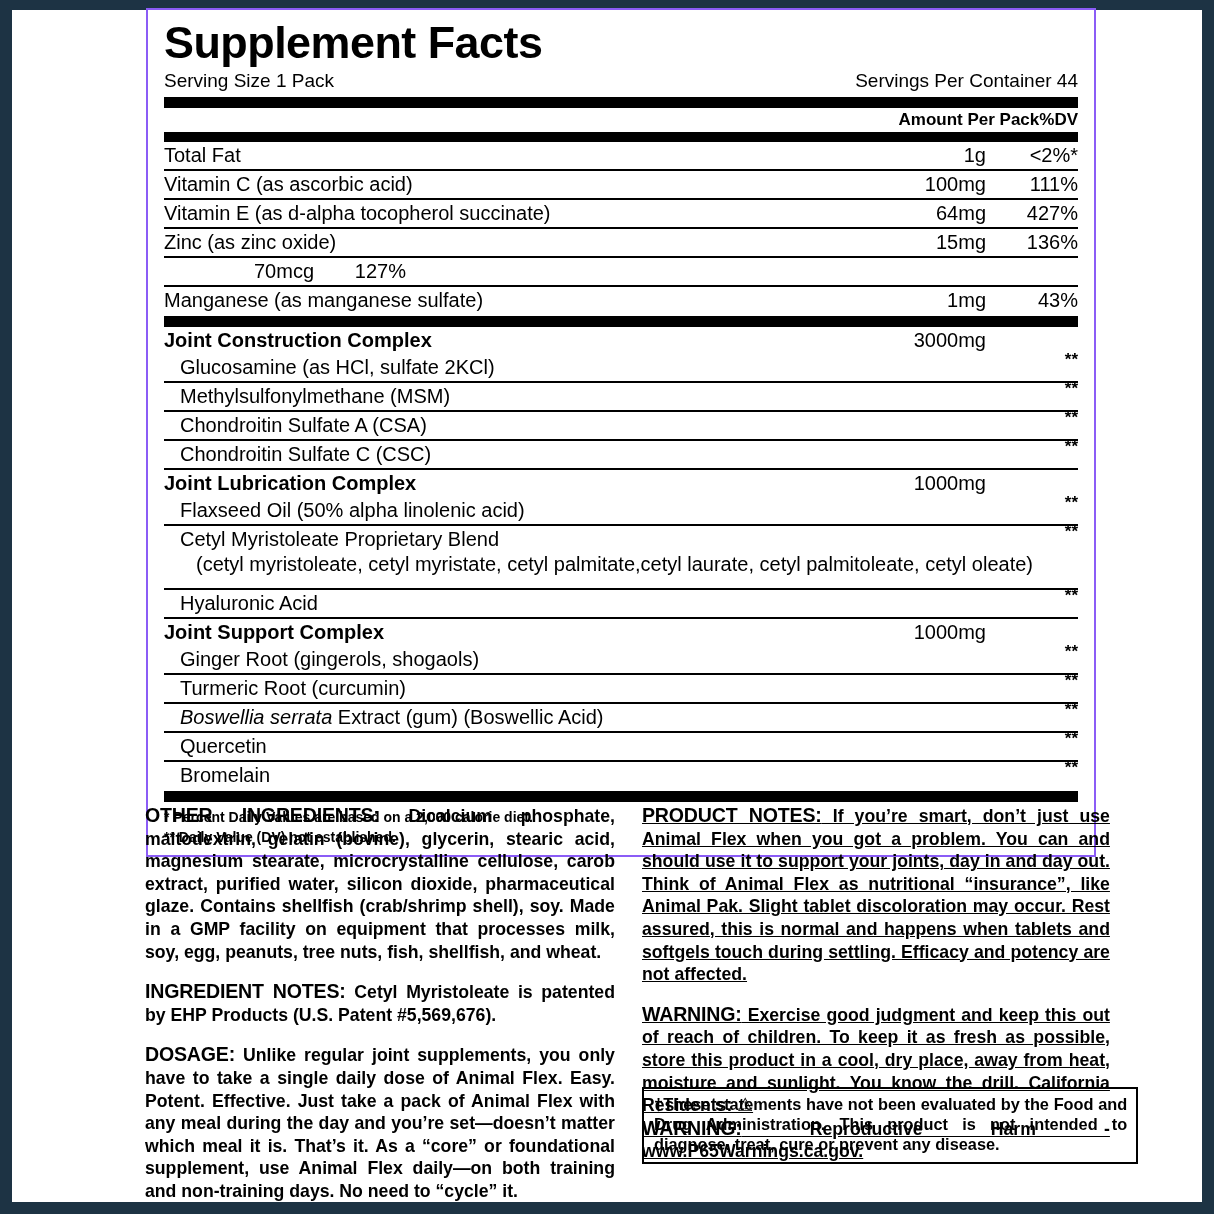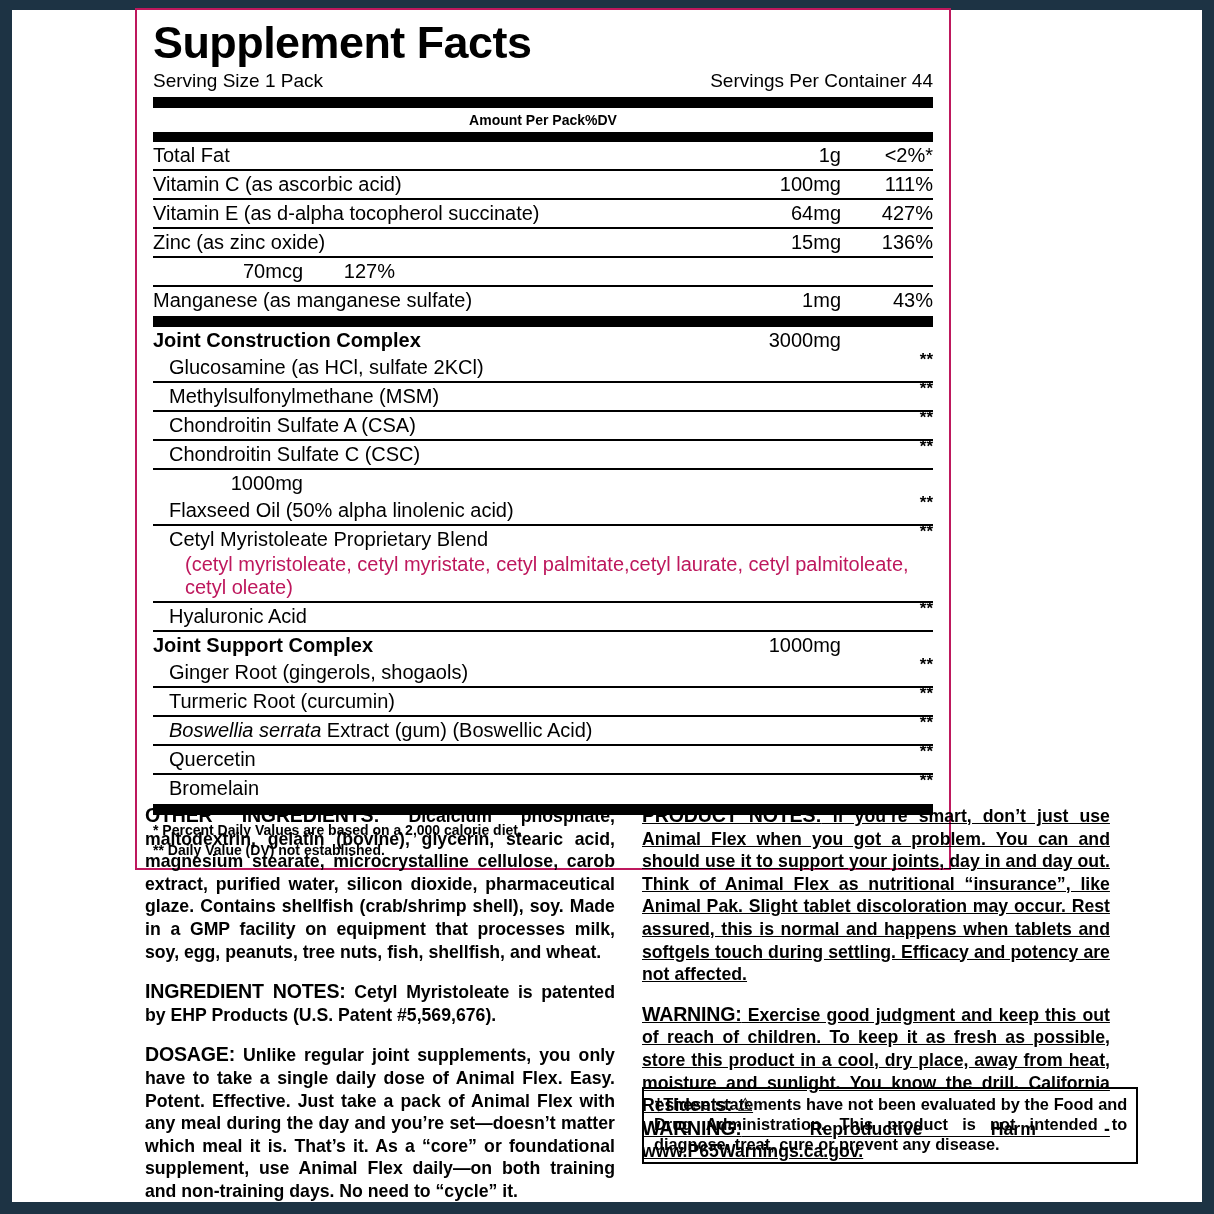--- a/index.html
+++ b/index.html
@@ -14,23 +14,23 @@
     position:absolute;
     left:12px;top:10px;
     width:1190px;height:1192px;
     background:#ffffff;
     box-sizing:border-box;
   }
 
   
   .sf-panel{
     position:absolute;
-    left:123px;top:-2px;
-    width:816px;
-    border:2px solid #be185d;
+    left:134px;top:-2px;
+    width:950px;
+    border:2px solid #8b5cf6;
     background:#fff;
     box-sizing:border-box;
     padding:6px 16px 8px 16px;
   }
   .sf-title{
     font-family:"Liberation Sans","DejaVu Sans",sans-serif;
     font-weight:bold;
     font-size:44px;
     line-height:50px;
     letter-spacing:-0.5px;
@@ -42,22 +42,22 @@
   .sf-subrow{
     display:flex;justify-content:space-between;align-items:flex-start;
     font-size:19px;line-height:23px;color:#000;
     padding-bottom:3px;
   }
   .bar-thick{height:11px;background:#000;margin:2px 0 0 0;}
   .bar-mid{height:8px;background:#000;margin:0;}
   .rule-thin{height:2px;background:#000;}
 
   .amt-header{
-    display:flex;justify-content:center;
-    font-weight:bold;font-size:14px;line-height:22px;
+    display:flex;justify-content:flex-end;
+    font-weight:bold;font-size:17px;line-height:22px;
     padding:1px 0 1px 0;color:#000;
   }
 
   
   .row{
     display:flex;align-items:flex-start;
     font-size:20px;line-height:24px;color:#000;
     padding:1px 0 2px 0;
     position:relative;
   }
@@ -70,22 +70,22 @@
   }
   .row.bold .nm{font-weight:bold;}
   .row .dv.stars{
     font-weight:bold;font-size:17px;line-height:12px;
     letter-spacing:0px;
   }
   .row.has-stars{align-items:flex-start;}
   .row.has-stars .dv{position:absolute;right:0;top:0px;}
   .indent .nm{padding-left:16px;}
   .sub2{
-    font-size:20px;line-height:23px;color:#be185d;
-    padding-left:32px;padding-bottom:2px;
+    font-size:20px;line-height:23px;color:#000000;
+    padding-left:32px;padding-bottom:12px;
   }
   .ital{font-style:italic;text-align:right;}
 
   .footnotes{
     font-weight:bold;font-size:14px;line-height:20px;color:#000;
     padding-top:5px;
   }
 
   
   .cols{
@@ -215,20 +215,21 @@
           <span class="nm">Chondroitin Sulfate A (CSA)</span>
           <span class="dv stars">**</span>
         </div>
         <div class="rule-thin"></div>
         <div class="row indent has-stars">
           <span class="nm">Chondroitin Sulfate C (CSC)</span>
           <span class="dv stars">**</span>
         </div>
         <div class="rule-thin"></div>
         <div class="row bold">
+          <span class="nm">Joint Lubrication Complex</span>
           <span class="amt">1000mg</span>
           <span class="dv"></span>
         </div>
         <div class="row indent has-stars">
           <span class="nm">Flaxseed Oil (50% alpha linolenic acid)</span>
           <span class="dv stars">**</span>
         </div>
         <div class="rule-thin"></div>
         <div class="row indent has-stars">
           <span class="nm">Cetyl Myristoleate Proprietary Blend</span>

